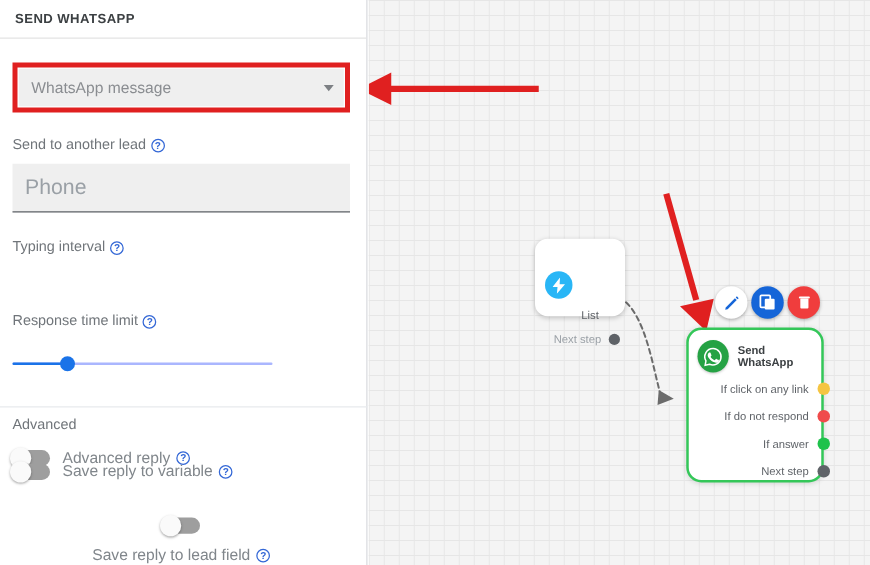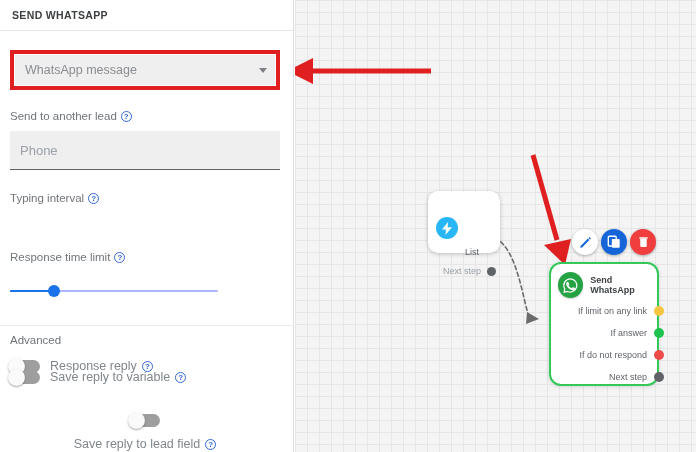--- a/index.html
+++ b/index.html
@@ -71,21 +71,21 @@
   #country-select {
     width: 95px; height: 100%;
     position: relative; padding: 4px 0 0 10px;
   }
   #country-select .cap { font-size: 9px; color: #80868b; display: block; line-height: 12px;}
   #country-select .code { font-size: 13.5px; color: #3c4043; line-height: 15px;}
   #country-select .code .iso { font-size: 9px; color: #3c4043; }
   #country-select .caret { position: absolute; right: 10px; top: 17px; }
   #phone-input {
     flex: 1; height: 100%; border: none; background: transparent;
-    font-size: 13px; color: #3c4043; padding-left: 10px;
+    font-size: 17px; color: #3c4043; padding-left: 10px;
     font-family: "Liberation Sans", sans-serif; outline: none;
   }
   #phone-input::placeholder { color: #9aa0a6; }
 
   
   .slider-row { position: absolute; left: 10px; width: 274px; height: 30px; display: flex; align-items: center; }
   .slider { position: relative; width: 208px; height: 16px; }
   .slider .track {
     position: absolute; left: 0; top: 7px; width: 208px; height: 2px;
     background: #aab6fe; border-radius: 1px;
@@ -237,21 +237,21 @@
     </div>
 
     <div id="advanced-divider"></div>
     <div id="advanced-label">Advanced</div>
 
     <div class="toggle-row" style="top:353px;">
       <span class="switch">
           <span class="dot"></span>
         </span>
       <span class="lbl">
-        <span>Response reply</span>
+        <span>Advanced reply</span>
         <span class="help-icon">?</span>
       </span>
     </div>
 
     <div class="toggle-row" style="top:364px;">
       <span class="switch">
           <span class="dot"></span>
         </span>
       <span class="lbl">
         <span>Save reply to variable</span>
@@ -323,31 +323,31 @@
         <span class="wa-circle">
           <svg width="17" height="17" viewBox="0 0 24 24">
             <path d="M12 2.6A9.3 9.3 0 0 0 3.9 16.6L3 21.4l4.9-1A9.3 9.3 0 1 0 12 2.6z" fill="none" stroke="#ffffff" stroke-width="1.7"></path>
             <path d="M9.1 7.6c-.25-.55-.5-.5-.72-.5h-.6c-.2 0-.55.08-.84.4-.29.32-1.1 1.05-1.1 2.56s1.13 2.97 1.28 3.18c.16.2 2.18 3.4 5.36 4.6 2.64 1 3.18.8 3.75.75.57-.05 1.84-.74 2.1-1.46.26-.72.26-1.33.18-1.46-.08-.13-.29-.2-.6-.36-.3-.16-1.84-.9-2.12-1-.29-.1-.5-.16-.7.16-.2.32-.8 1-.98 1.2-.18.2-.36.23-.67.07-.3-.16-1.3-.48-2.48-1.52-.92-.8-1.54-1.8-1.72-2.12-.18-.32-.02-.5.14-.66.15-.14.3-.36.46-.54.15-.18.2-.3.3-.5.1-.2.05-.38-.03-.54-.08-.16-.7-1.7-.95-2.3z" fill="#ffffff"></path>
           </svg>
         </span>
         <span class="name">Send WhatsApp</span>
       </div>
 
       <div class="out-row">
-        <span class="lbl">If limit on any link</span>
+        <span class="lbl">If click on any link</span>
         <span class="dot" id="wa-dot-0" style="background: rgb(245, 197, 66);"></span>
+      </div>
+      <div class="out-row">
+        <span class="lbl">If do not respond</span>
+        <span class="dot" id="wa-dot-2" style="background: rgb(240, 75, 75);"></span>
       </div>
       <div class="out-row">
         <span class="lbl">If answer</span>
         <span class="dot" id="wa-dot-1" style="background: rgb(31, 194, 76);"></span>
       </div>
       <div class="out-row">
-        <span class="lbl">If do not respond</span>
-        <span class="dot" id="wa-dot-2" style="background: rgb(240, 75, 75);"></span>
-      </div>
-      <div class="out-row">
         <span class="lbl">Next step</span>
         <span class="dot" id="wa-dot-3" style="background: rgb(95, 99, 104);"></span>
       </div>
     </div>
 
   </div>
 </div>
 
 </body></html>

